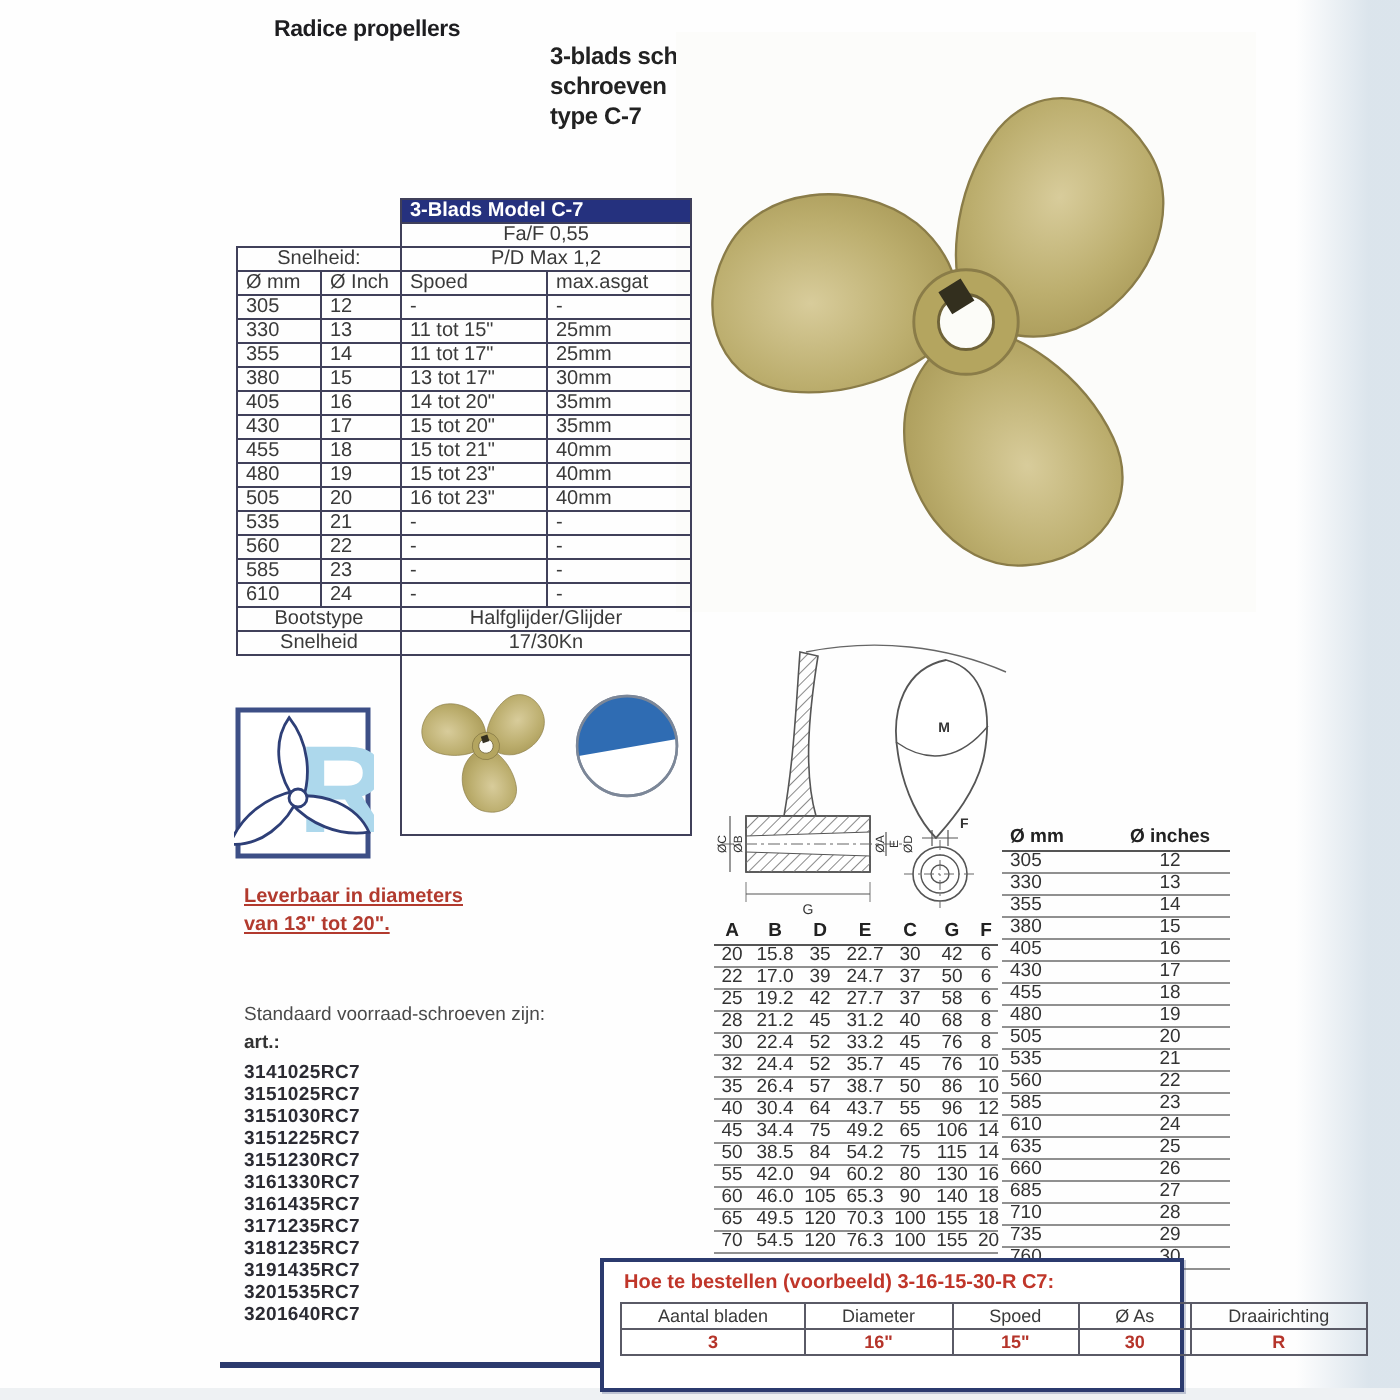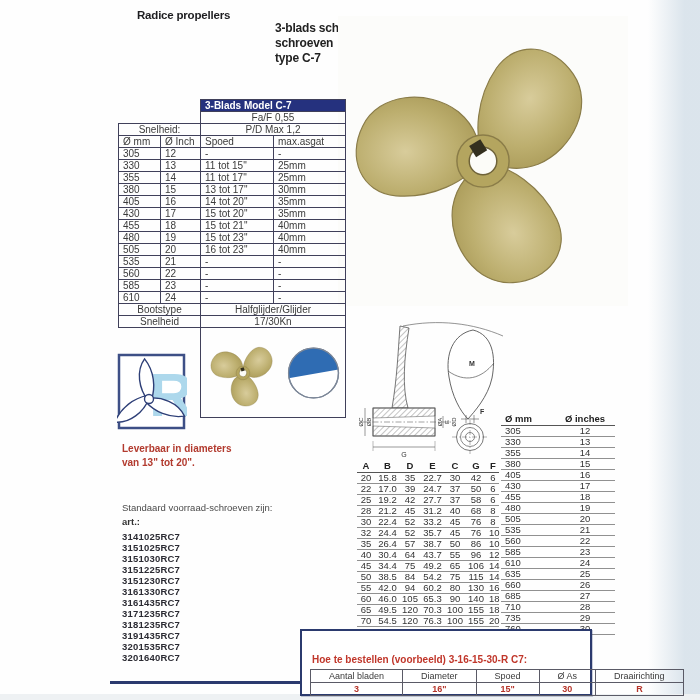--- a/index.html
+++ b/index.html
@@ -37,31 +37,31 @@
   
   .flat { border-collapse:collapse; font-size:9.5px; color:#333; table-layout:fixed; }
   .flat th { font-weight:bold; color:#222; border-bottom:1px solid #555; padding:0 2px; height:11px; line-height:10px; text-align:center; }
   .flat td { border-bottom:1px solid #909090; padding:0 2px; height:11px; line-height:10px; text-align:center; white-space:nowrap; }
   .dimt { position:absolute; left:357px; top:461px; width:142px; }
   .diat { position:absolute; left:501px; top:414px; width:114px; }
   .diat th, .diat td { text-align:left; padding-left:4px; }
   .diat th:nth-child(2), .diat td:nth-child(2) { text-align:center; }
 
   
-  .lever { position:absolute; left:122px; top:442px; font-size:10px; font-weight:bold; color:#b23a2e; line-height:14px; }
+  .lever { position:absolute; left:122px; top:442px; font-size:10px; font-weight:bold; color:#b23a2e; line-height:14px;text-decoration:underline; }
   .standaard { position:absolute; left:122px; top:502px; font-size:9.5px; color:#4a4a4a; }
   .artlabel { position:absolute; left:122px; top:516px; font-size:9.5px; font-weight:bold; color:#333; }
   .artlist { position:absolute; left:122px; top:531px; font-size:9.5px; font-weight:bold; color:#2b2b33; line-height:11px; letter-spacing:0.2px; }
 
   .footer-line { position:absolute; left:110px; top:681px; width:200px; height:3px; background:#2b3a6e; }
 
   
   .obox { position:absolute; left:300px; top:629px; width:292px; height:67px; background:#fff;
           border:2px solid #2b3a6e; box-shadow:1px 1px 0 rgba(43,58,110,0.25); }
-  .obox-title { color:#c0362a; font-weight:bold; font-size:10px; margin:23px 8px 4px 10px; white-space:nowrap; }
+  .obox-title { color:#c0362a; font-weight:bold; font-size:10px; margin:5px 8px 4px 10px; white-space:nowrap; }
   .otab { border-collapse:collapse; margin-left:8px; font-size:9px; table-layout:fixed; }
   .otab th { border:1px solid #5a5a66; font-weight:normal; color:#3a3a3a; height:13px; line-height:12px; text-align:center; padding:0 18px; white-space:nowrap; }
   .otab td { border:1px solid #5a5a66; color:#b5342a; font-weight:bold; height:13px; line-height:12px; text-align:center; }
 
   svg text { font-family:"Liberation Sans", sans-serif; }
 </style>
 </head>
 <body>
 
 <svg width="0" height="0" style="position:absolute" aria-hidden="true">

